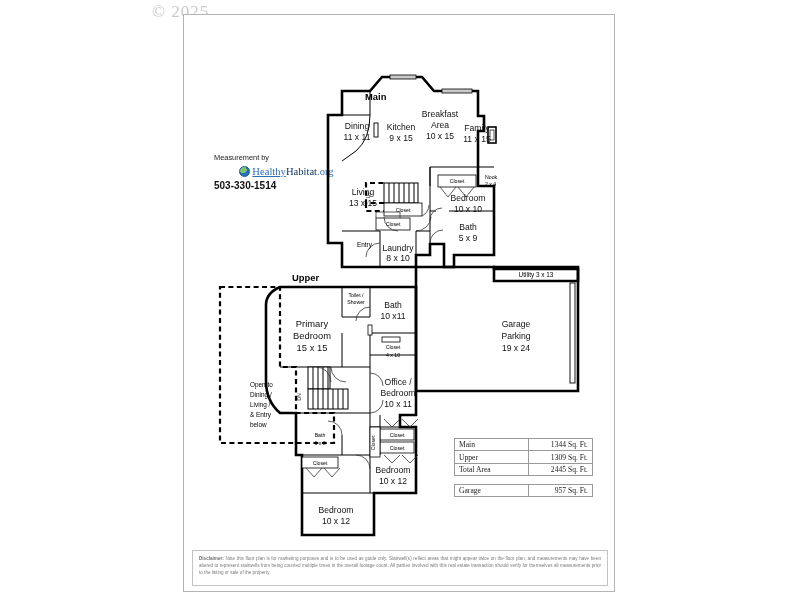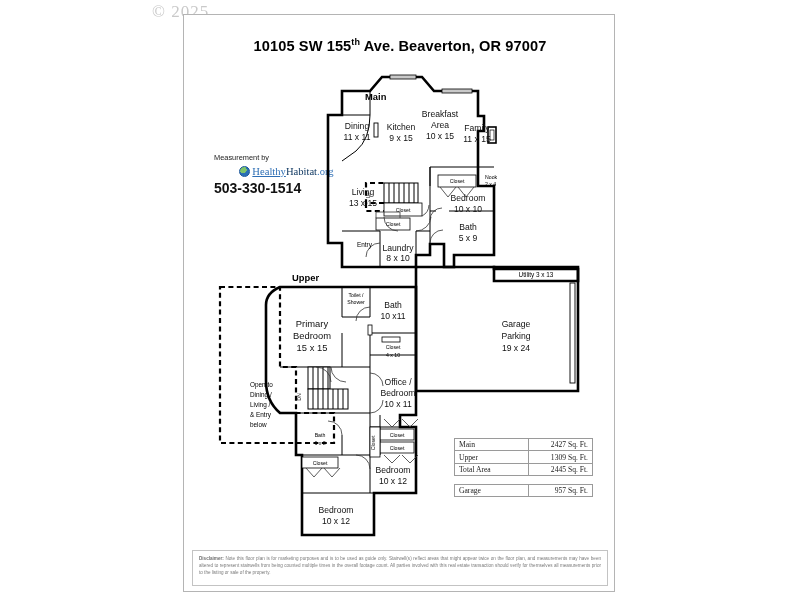--- a/index.html
+++ b/index.html
@@ -38,21 +38,21 @@
   #measure-block { position: absolute; left: 30px; top: 138px; width: 145px; }
   #measure-by { font-size: 7.4px; color: #1a1a1a; }
   #logo-row { display: flex; align-items: center; justify-content: center; gap: 2px; margin-top: 4px; }
   #globe { width: 11px; height: 11px; border-radius: 50%;
            background: radial-gradient(circle at 35% 32%, #7ec46a 0 40%, #2a6fb5 42% 100%);
            border: 1px solid #17559a; flex: none; }
   #logo-text { font-size: 10.6px; font-family: "Liberation Serif", serif; white-space: nowrap; }
   .lg-blue { color: #2f6fb5; text-decoration: underline; }
   .lg-dark { color: #123a63; font-weight: normal; }
   .lg-org { color: #2f6fb5; }
-  #phone { font-size: 14px; font-weight: bold; color: #111; margin-top: 3px; }
+  #phone { font-size: 10px; font-weight: bold; color: #111; margin-top: 3px; }
 
   
   #plan { position: absolute; left: 0; top: 0; width: 432px; height: 578px; }
 
   .flr-label { font-family: "Liberation Sans", sans-serif; font-size: 9.4px; font-weight: bold; fill: #000; }
   .rm { font-family: "Liberation Sans", sans-serif; font-size: 8.6px; fill: #111; text-anchor: middle; }
   .rm-big { font-size: 9.4px; }
   .rm-sm { font-size: 6.4px; }
   .rm-xs { font-size: 5.2px; }
   .rm-stair { font-size: 5.2px; fill: #111; }
@@ -86,21 +86,20 @@
 </style>
 </head>
 <body>
 
 <div id="root">
 
   <div id="watermark">© 2025</div>
 
   <div id="sheet">
 
-    <div id="title"><span>10105 SW 155</span><sup>th</sup><span> Ave. Beaverton, OR 97007</span></div>
 
     <div id="measure-block">
       <div id="measure-by">Measurement by</div>
       <div id="logo-row">
         <span id="globe"></span>
         <span id="logo-text"><span class="lg-blue">Healthy</span><span class="lg-dark">Habitat</span><span class="lg-org">.org</span></span>
       </div>
       <div id="phone">503-330-1514</div>
     </div>
 
@@ -312,21 +311,21 @@
           <text class="rm" x="209" y="469">10 x 12</text>
           <path class="door" d="M172,440 A14,14 0 0 1 186,454"></path>
         </g>
       </g>
     </svg>
 
     <table class="area-tbl" id="tbl-main">
       <tbody>
         <tr>
           <td class="lbl">Main</td>
-          <td class="val">2427 Sq. Ft.</td>
+          <td class="val">1344 Sq. Ft.</td>
         </tr>
         <tr>
           <td class="lbl">Upper</td>
           <td class="val">1309 Sq. Ft.</td>
         </tr>
         <tr>
           <td class="lbl bold">Total Area</td>
           <td class="val">2445 Sq. Ft.</td>
         </tr>
       </tbody>

